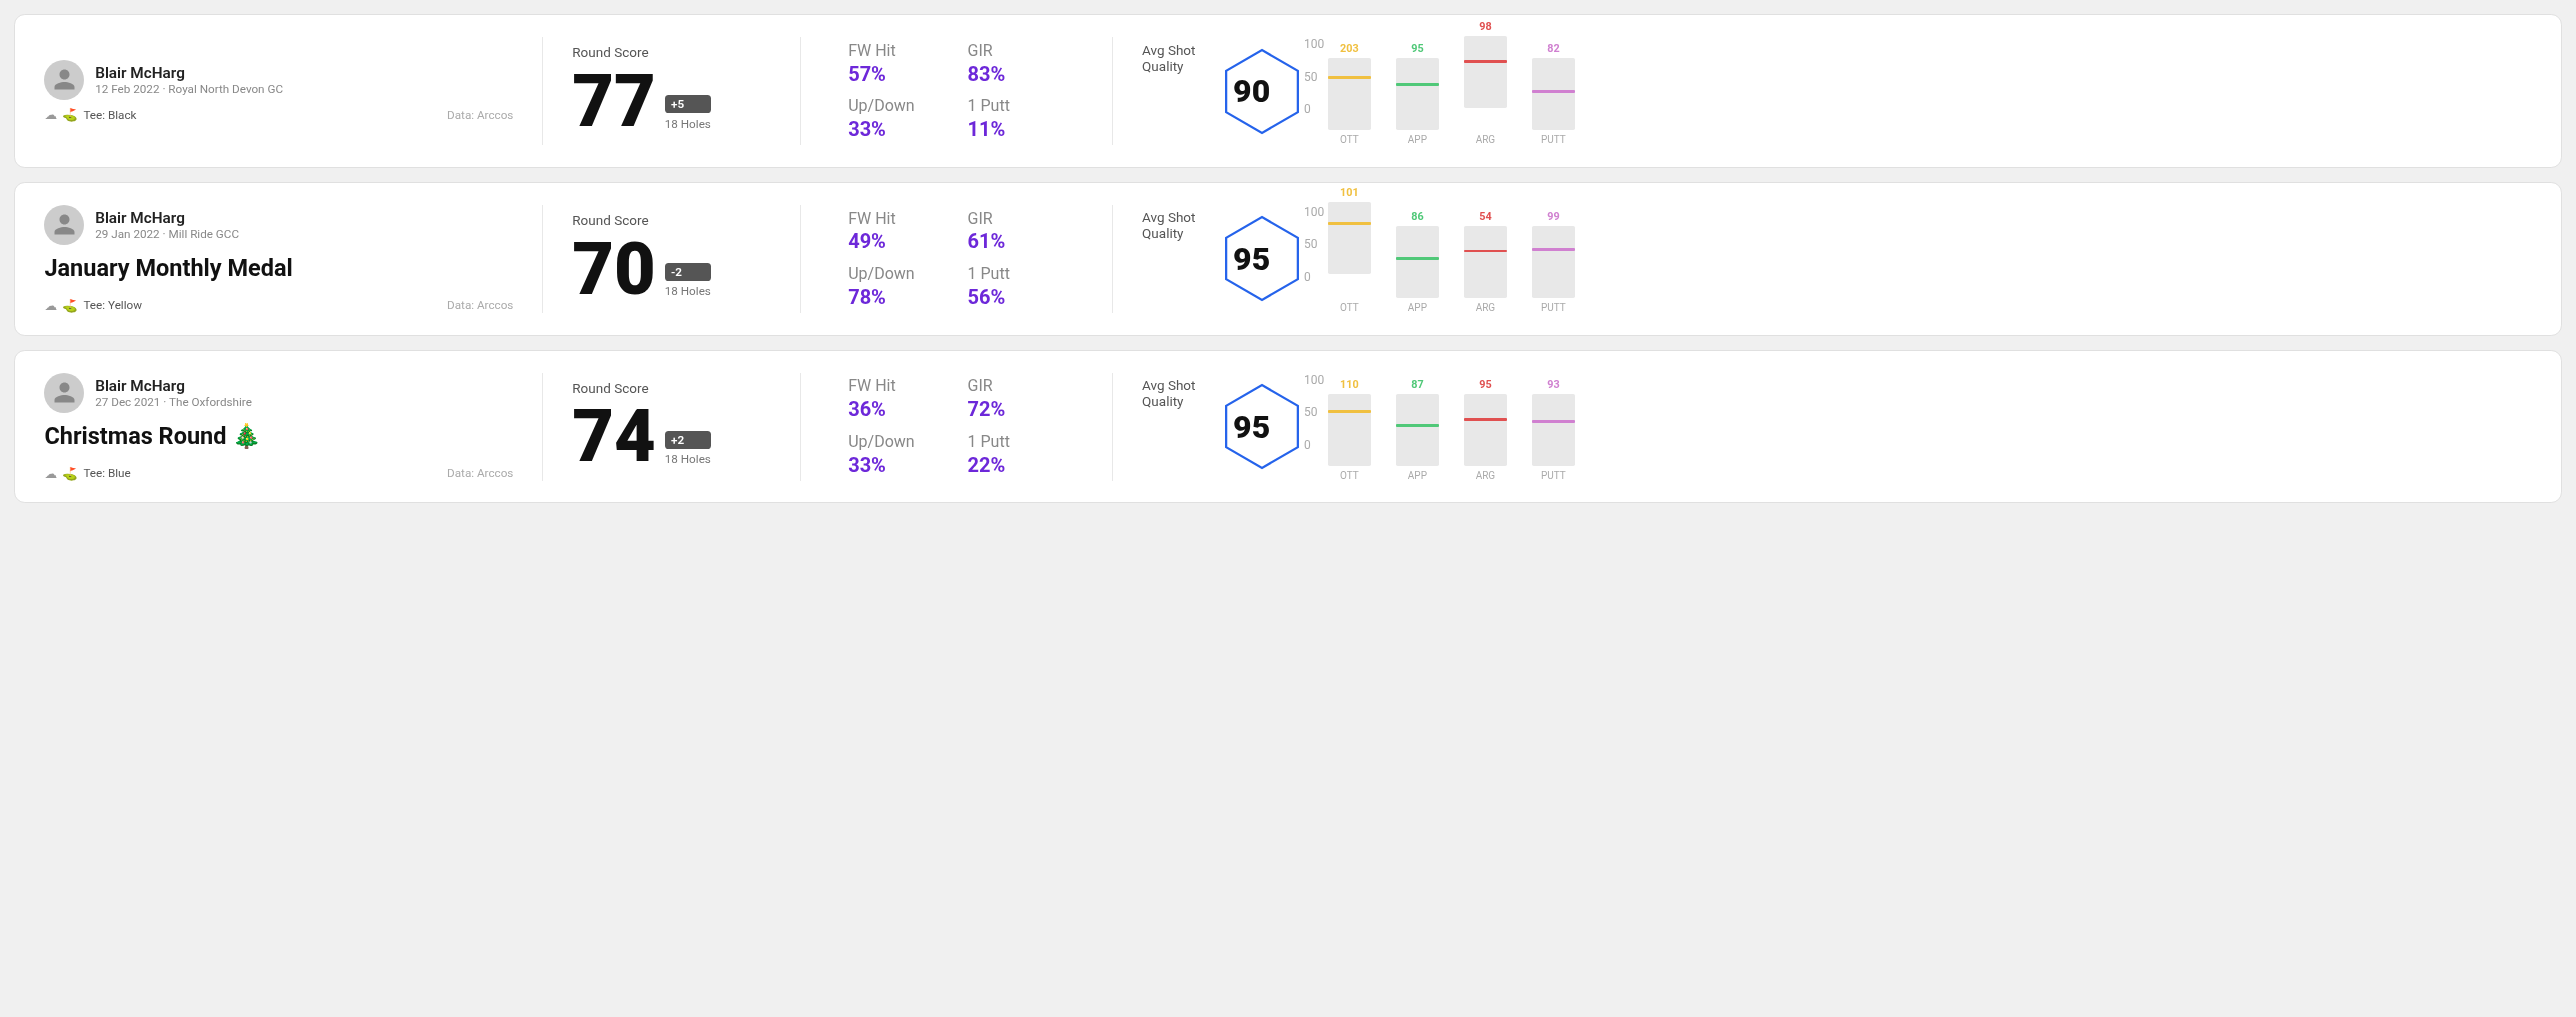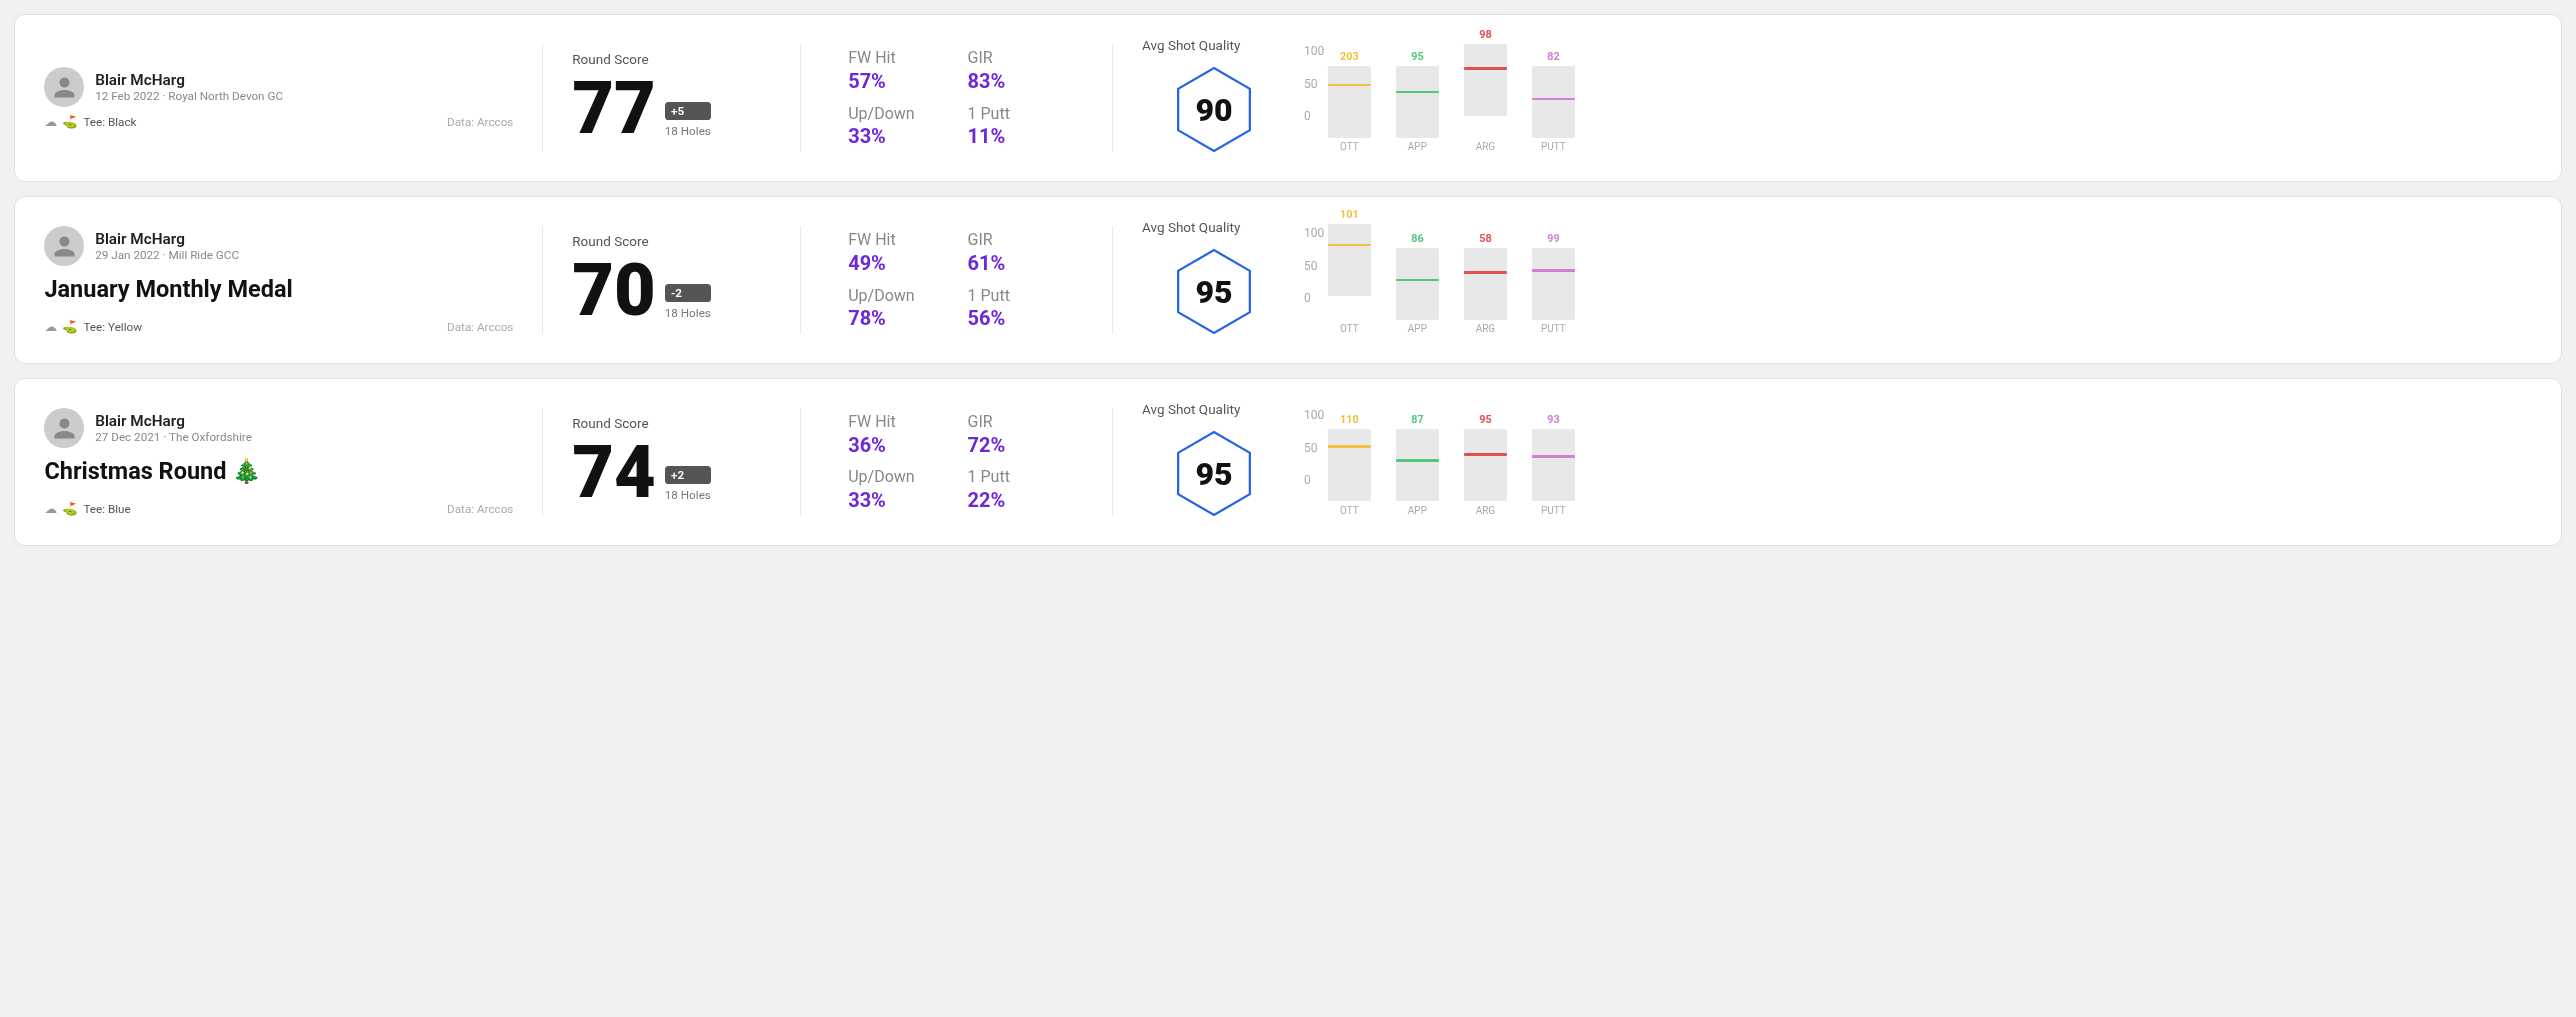--- a/index.html
+++ b/index.html
@@ -142,21 +142,21 @@
     }
     .stat-item .stat-value {
       font-size: 20px;
       font-weight: 700;
       color: #6d28d9;
     }
     .quality-section {
       width: 144px;
       flex-shrink: 0;
       display: flex;
-      flex-direction: column;
+      flex-direction: row;
       align-items: center;
     }
     .quality-label {
       font-size: 13.5px;
       color: #555;
       margin-bottom: 7.2px;
       align-self: flex-start;
     }
     .hexagon-container {
       position: relative;
@@ -425,21 +425,21 @@
               <div class="bar-label">OTT</div>
             </div>
             <div class="bar-group" style="position: relative;">
               <div class="bar-value" style="color: rgb(80, 200, 120);">86</div>
               <div class="bar-bg">
                 <div class="bar-line" style="top: 31px; background-color: rgb(80, 200, 120);"></div>
               </div>
               <div class="bar-label">APP</div>
             </div>
             <div class="bar-group" style="position: relative;">
-              <div class="bar-value" style="color: rgb(224, 80, 80);">58</div>
+              <div class="bar-value" style="color: rgb(224, 80, 80);">54</div>
               <div class="bar-bg">
                 <div class="bar-line" style="top: 23.5px; background-color: rgb(224, 80, 80);"></div>
               </div>
               <div class="bar-label">ARG</div>
             </div>
             <div class="bar-group" style="position: relative;">
               <div class="bar-value" style="color: rgb(208, 128, 208);">99</div>
               <div class="bar-bg">
                 <div class="bar-line" style="top: 21.7px; background-color: rgb(208, 128, 208);"></div>
               </div>

